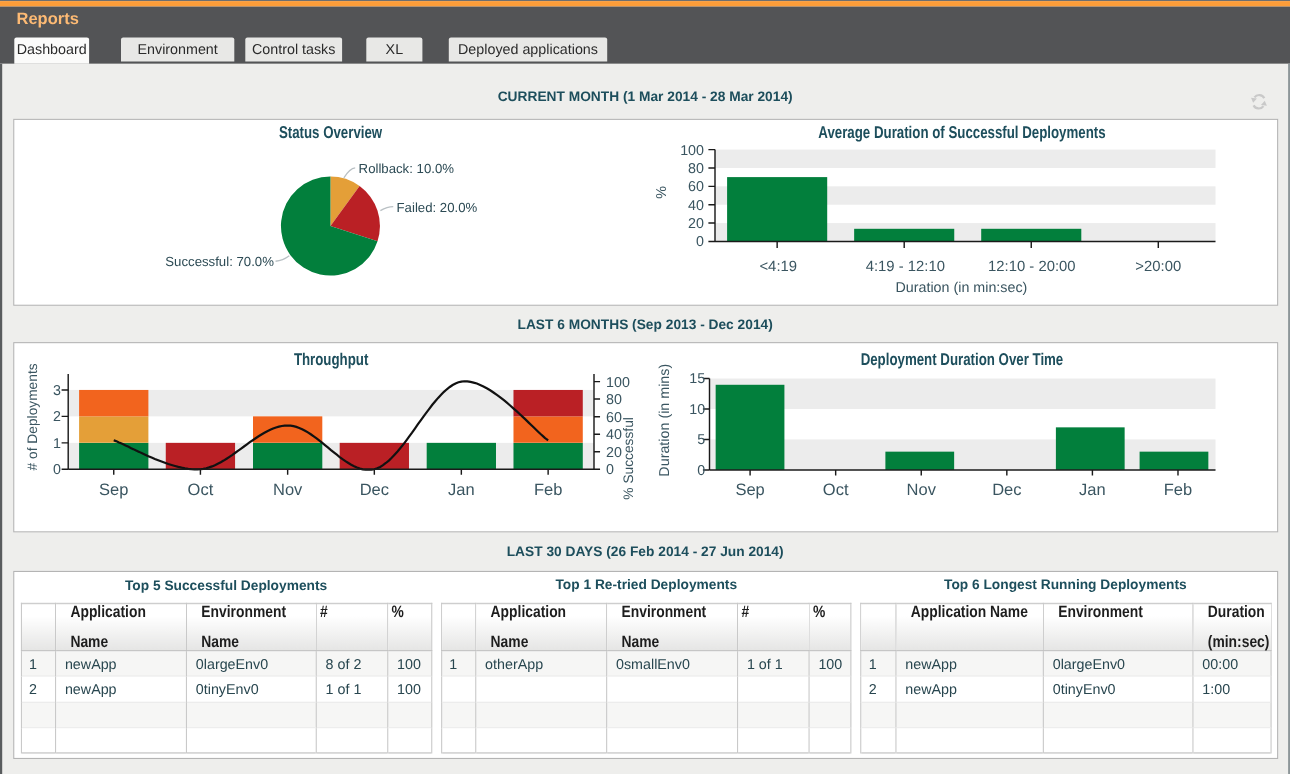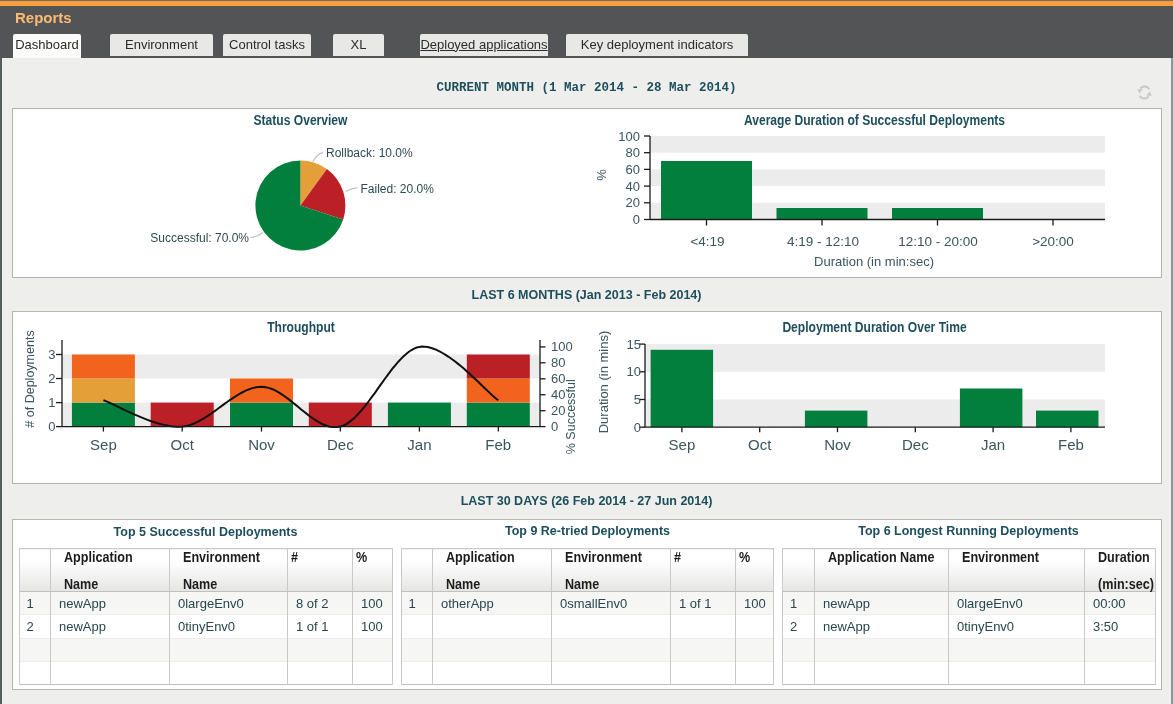--- a/index.html
+++ b/index.html
@@ -35,26 +35,25 @@
 </head>
 <body>
   <div class="abs" id="topline"></div>
   <div class="abs" id="orange"></div>
   <div class="abs" id="hdr">
     <h1>Reports</h1>
     <div class="tab active" style="left:13px;width:68px;">Dashboard</div>
     <div class="tab" style="left:110px;width:103px;">Environment</div>
     <div class="tab" style="left:223px;width:88px;">Control tasks</div>
     <div class="tab" style="left:333px;width:51px;">XL Scale</div>
-    <div class="tab" style="left:420px;width:128px;text-decoration:underline;">Deployed applications</div>
-    <div class="tab" style="left:566px;width:182px;">Key deployment indicators</div>
+    <div class="tab" style="left:408px;width:144px;">Deployed applications</div>
   </div>
   <div class="abs" id="content"></div>
 
-  <div class="sechdr" style="top:80.8px;font-family:Liberation Mono, monospace;">CURRENT MONTH (1 Mar 2014 - 28 Mar 2014)</div>
+  <div class="sechdr" style="top:80.8px;">CURRENT MONTH (1 Mar 2014 - 28 Mar 2014)</div>
   <svg class="abs" style="left:1136px;top:84px;" width="17" height="17" viewBox="0 0 17 17">
     <g stroke="#c9c9c9" stroke-width="2" fill="none">
       <path d="M13.4 5.2 A5.3 5.3 0 0 0 4.4 4.6"></path>
       <path d="M3.6 11.8 A5.3 5.3 0 0 0 12.6 12.4"></path>
     </g>
     <path d="M1.3 4.9 L6.7 5.6 L3.2 9.5 Z" fill="#c9c9c9"></path>
     <path d="M15.7 12.1 L10.3 11.4 L13.8 7.5 Z" fill="#c9c9c9"></path>
   </svg>
   <div class="panel" style="top:108px;height:170px;"></div>
 
@@ -110,21 +109,21 @@
     <text class="axn" x="605.5" y="175" transform="rotate(-90 605.5 175)" text-anchor="middle">%</text>
     <g class="axn" text-anchor="middle" style="font-size:13.5px;">
       <text x="707.5" y="246">&lt;4:19</text>
       <text x="823" y="246">4:19 - 12:10</text>
       <text x="938" y="246">12:10 - 20:00</text>
       <text x="1053" y="246">&gt;20:00</text>
     </g>
     <text class="axn" x="874" y="265.5" text-anchor="middle">Duration (in min:sec)</text>
   </svg>
 
-  <div class="sechdr" style="top:288.3px;">LAST 6 MONTHS (Jan 2013 - Feb 2014)</div>
+  <div class="sechdr" style="top:288.3px;">LAST 6 MONTHS (Sep 2013 - Dec 2014)</div>
   <div class="panel" style="top:311px;height:173px;"></div>
 
   <svg class="abs" style="left:12px;top:311px;" width="575" height="173" viewBox="12 311 575 173">
     <text class="ttl" transform="translate(301 332) scale(0.78 1)" text-anchor="middle">Throughput</text>
     <g fill="#ececec">
       <rect x="62" y="354.5" width="478" height="24"></rect>
       <rect x="62" y="402.6" width="478" height="24"></rect>
     </g>
     <g>
       <rect x="71.9" y="402.6" width="63" height="24" fill="#027f3c"></rect>
@@ -227,21 +226,21 @@
       <text x="993.1" y="450">Jan</text>
       <text x="1070.9" y="450">Feb</text>
     </g>
     <text class="axn" x="608" y="382" transform="rotate(-90 608 382)" text-anchor="middle">Duration (in mins)</text>
   </svg>
 
   <div class="sechdr" style="top:493.9px;">LAST 30 DAYS (26 Feb 2014 - 27 Jun 2014)</div>
   <div class="panel" style="top:519px;height:171px;"></div>
 
   <div class="ttitle" style="left:19px;top:525px;text-align:center;">Top 5 Successful Deployments</div>
-  <div class="ttitle" style="left:401px;top:523.5px;">Top 9 Re-tried Deployments</div>
+  <div class="ttitle" style="left:401px;top:523.5px;">Top 1 Re-tried Deployments</div>
   <div class="ttitle" style="left:782px;top:523.5px;">Top 6 Longest Running Deployments</div>
 
   <table class="abs" style="left:19px;top:548px;width:373px;">
     <colgroup>
       <col style="width:31px">
       <col style="width:119px">
       <col style="width:118px">
       <col style="width:65px">
       <col style="width:40px">
     </colgroup>
@@ -370,21 +369,21 @@
     <tr class="odd">
         <td class="num">1</td>
         <td>newApp</td>
         <td>0largeEnv0</td>
         <td>00:00</td>
       </tr>
     <tr>
         <td class="num">2</td>
         <td>newApp</td>
         <td>0tinyEnv0</td>
-        <td>3:50</td>
+        <td>1:00</td>
       </tr>
     <tr class="odd">
         <td></td>
         <td></td>
         <td></td>
         <td></td>
       </tr>
     <tr>
         <td></td>
         <td></td>

